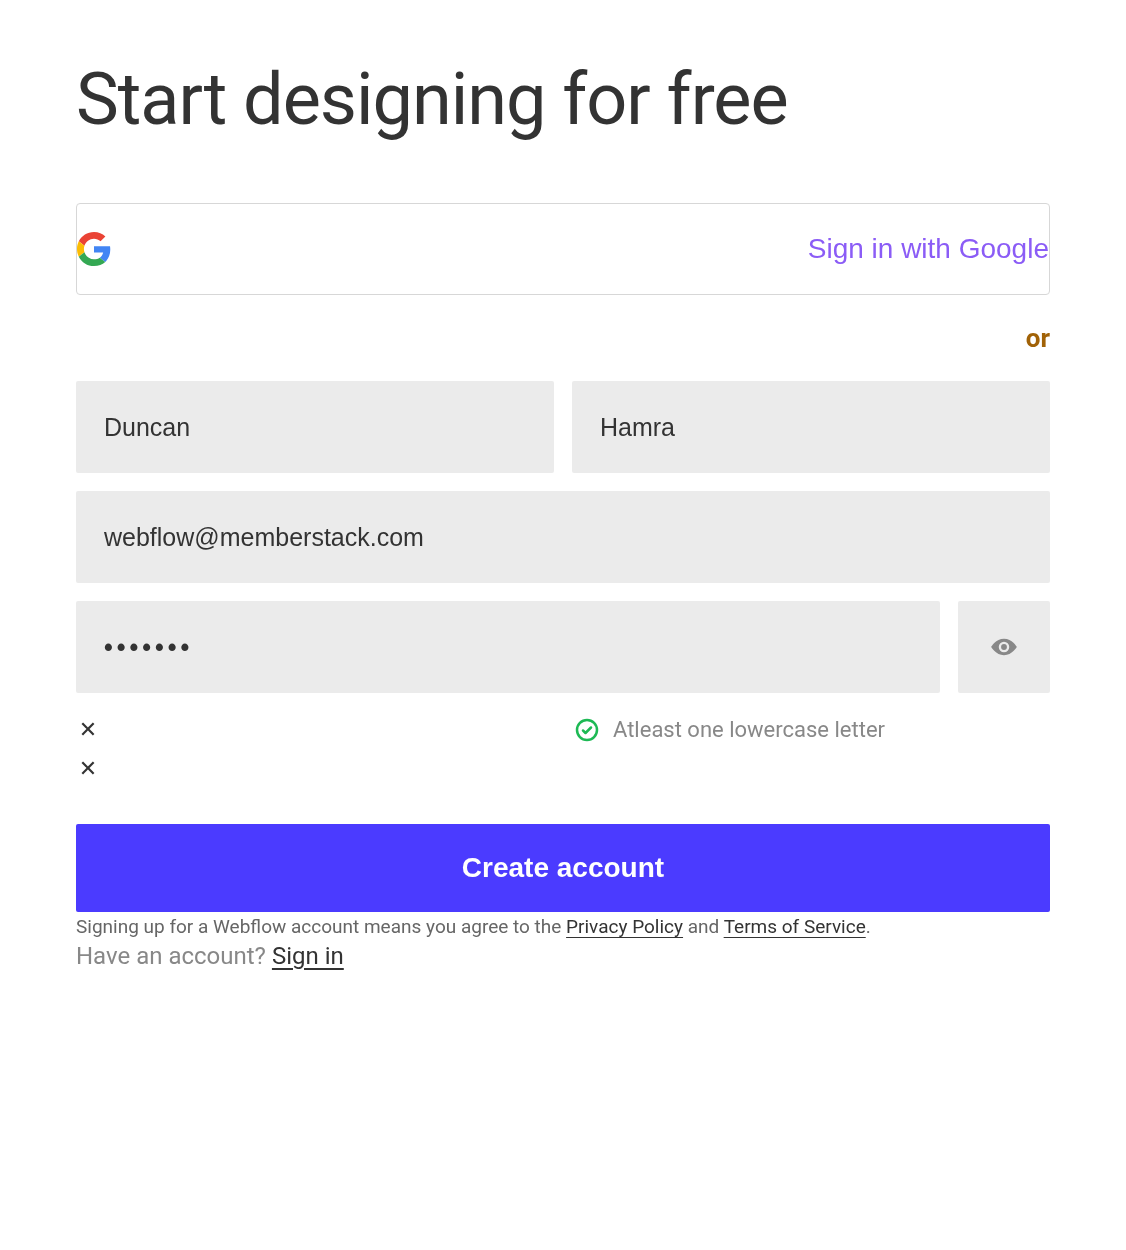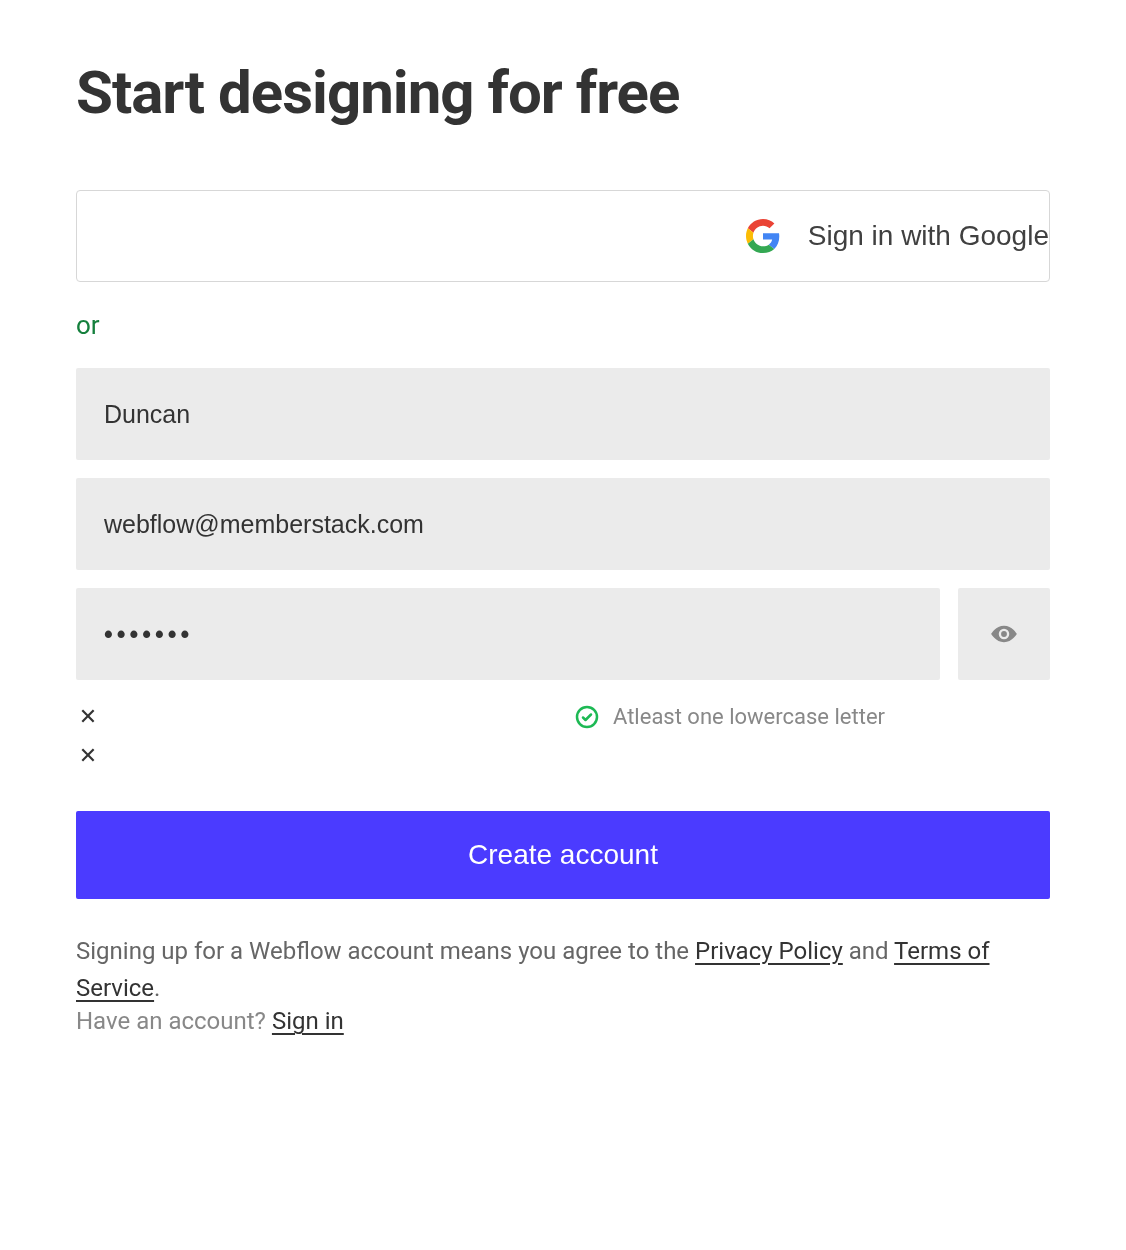--- a/index.html
+++ b/index.html
@@ -4,47 +4,48 @@
 <style>
   * { box-sizing: border-box; margin: 0; padding: 0; }
   body {
     font-family: -apple-system, BlinkMacSystemFont, "Segoe UI", Roboto, Helvetica, Arial, sans-serif;
     background: #fff;
     color: #333;
     width: 1126px;
     padding: 60px 76px 120px 76px;
   }
   .title {
-    font-size: 60px;
-    font-weight: 700;
+    font-size: 72px;
+    font-weight: 400;
     color: #333333;
     letter-spacing: -1px;
     line-height: 1.1;
   }
   .google-btn {
     margin-top: 64px;
     width: 100%;
     height: 92px;
     border: 1px solid #d7d7d7;
     background: #fff;
     display: flex;
     align-items: center;
-    justify-content: flex-end;
+    justify-content: space-between;
     gap: 28px;
     font-size: 28px;
-    color: #404040;
+    color: #8b5cf6;
     cursor: pointer;
     border-radius: 4px;
   }
   .google-icon { width: 34px; height: 34px; flex-shrink: 0; }
   .or {
-    text-align: left;
+    text-align: right;
     font-size: 26px;
-    color: #15803d;
+    color: #a16207;
     margin: 28px 0;
+    font-weight: bold;
   }
   .row {
     display: flex;
     gap: 18px;
   }
   .input {
     background: #ebebeb;
     border: none;
     height: 92px;
     padding: 10px 28px;
@@ -90,27 +91,26 @@
   .x-icon { color: #333; font-size: 22px; font-weight: 400; }
   .check-icon svg { width: 24px; height: 24px; }
   .submit {
     margin-top: 44px;
     width: 100%;
     height: 88px;
     background: #4b3bff;
     color: #fff;
     border: none;
     font-size: 28px;
-    font-weight: 400;
+    font-weight: 700;
     cursor: pointer;
     border-radius: 2px;
   }
   .agree {
-    margin-top: 34px;
-    font-size: 24px;
+    font-size: 19px;
     color: #666;
     line-height: 1.55;
   }
   .agree a, .haveacct a {
     color: #333;
     text-decoration: underline;
     text-underline-offset: 4px;
   }
   .haveacct {
     font-size: 24px;
@@ -133,20 +133,21 @@
       <path fill="#34A853" d="M24 48c6.48 0 11.93-2.13 15.89-5.81l-7.73-6c-2.15 1.45-4.92 2.3-8.16 2.3-6.26 0-11.57-4.22-13.47-9.91l-7.98 6.19C6.51 42.62 14.62 48 24 48z"></path>
     </svg>
   </span>
   <span>Sign in with Google</span>
 </button>
 
 <div class="or">or</div>
 
 <div class="row">
   <input class="input" type="text" value="Duncan" style="">
+  <input class="input" type="text" value="Hamra" style="">
 </div>
 
 <div class="field-gap"></div>
 
 <input class="input" type="text" value="webflow@memberstack.com" style="">
 
 <div class="field-gap"></div>
 
 <div class="password-row">
   <input class="input password-input" type="text" value="•••••••" style="">

